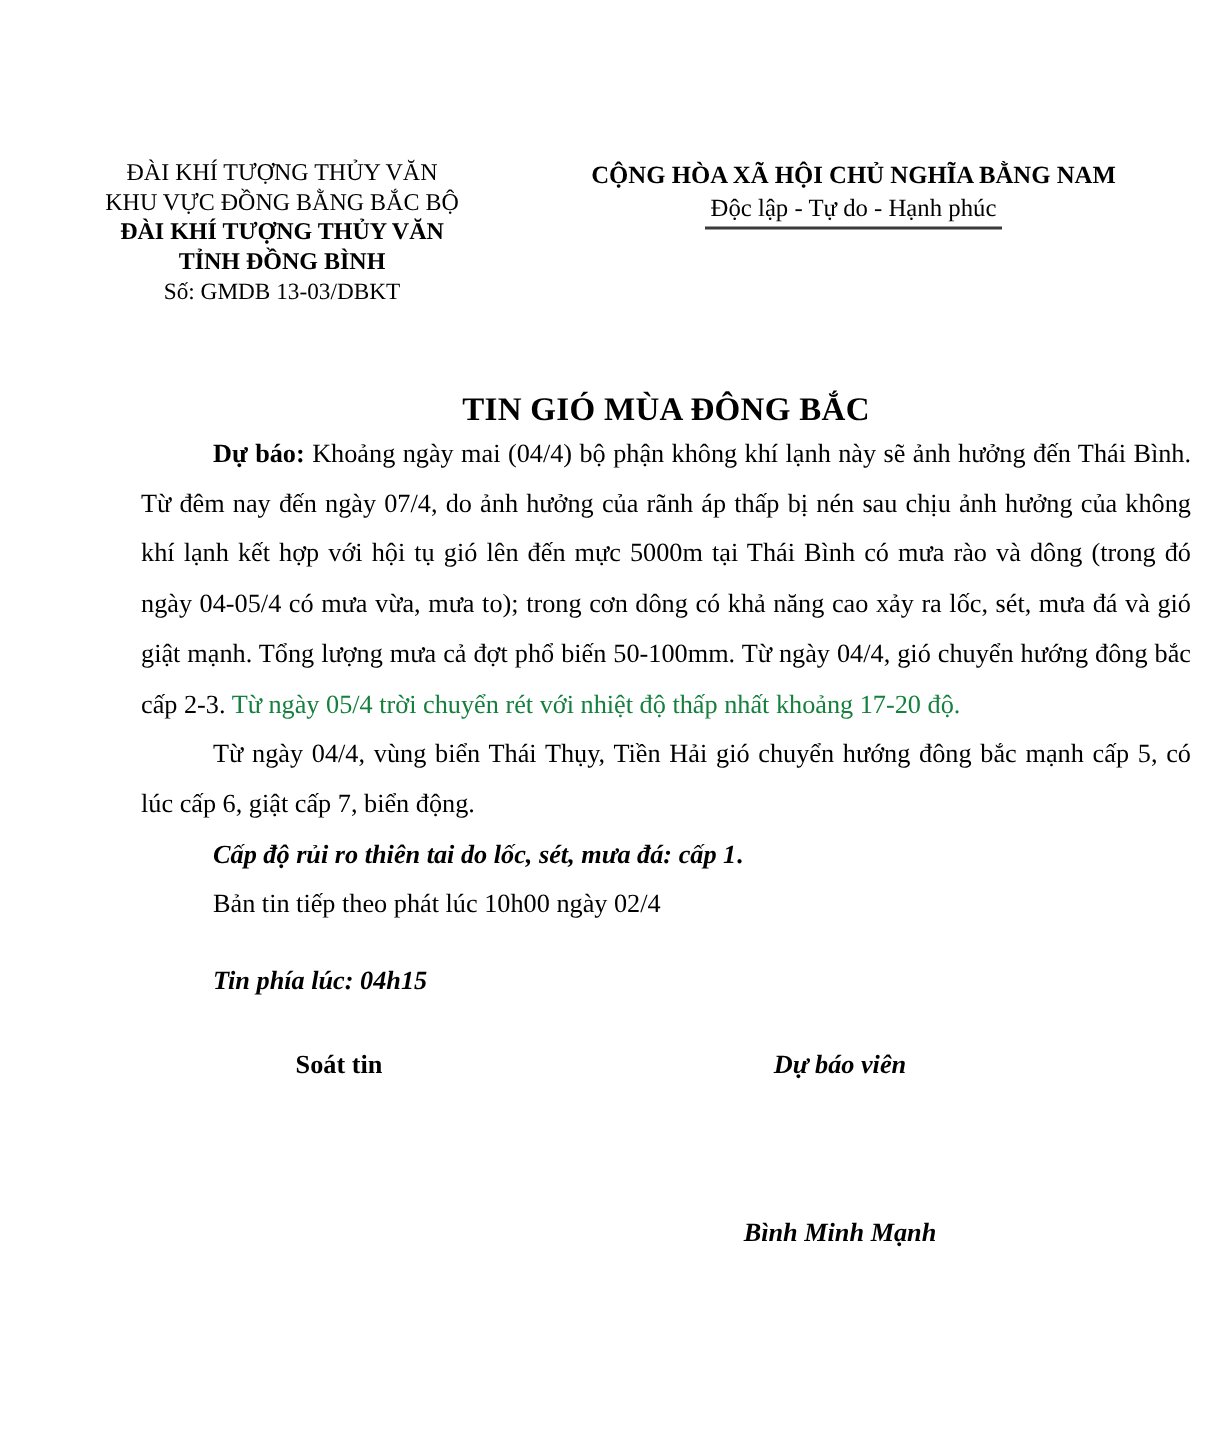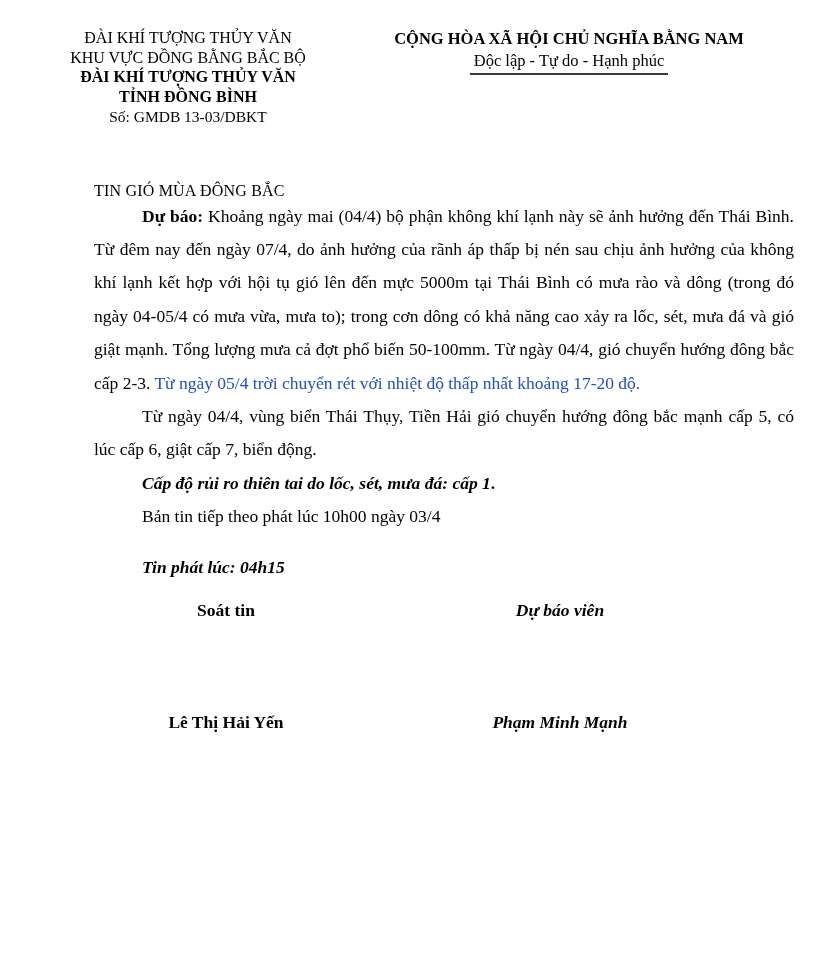--- a/index.html
+++ b/index.html
@@ -5,21 +5,21 @@
   html, body { margin: 0; padding: 0; background: #ffffff; }
   .page {
     position: relative;
     width: 813px;
     height: 957px;
     margin: 0 auto;
     background: #ffffff;
     color: #000000;
     font-family: "Liberation Serif", "DejaVu Serif", serif;
     box-sizing: border-box;
-    padding-top: 28px;
+    padding-top: 106px;
     overflow: hidden;
   }
   
   .header { display: flex; align-items: flex-start; }
   .header-left {
     width: 272px;
     margin-left: 52px;
     text-align: center;
     font-size: 16px;
     line-height: 19.5px;
@@ -39,40 +39,41 @@
   .header-right .dateline {
     font-weight: bold; font-style: italic; font-size: 17px;
     margin-top: 36px; padding-left: 78px; white-space: nowrap;
   }
   
   .content {
     margin-left: 94px;
     margin-right: 19px;
   }
   .title {
-    font-weight: normal;
-    font-size: 16px;
+    text-align: center;
+    font-weight: bold;
+    font-size: 22px;
     margin-top: 55px;
     letter-spacing: 0.2px;
   }
   
   .body-text {
     font-size: 17.5px;
     line-height: 33.4px;
     text-align: justify;
   }
   .body-text p { margin: 0; text-indent: 48px; }
   .body-text p.first { margin-top: 13px; }
   .lead { font-weight: bold; }
-  .hi { color: #1d4ed8; }
+  .hi { color: #15803d; }
   .risk-line { font-weight: bold; font-style: italic; }
   .risk-period { font-style: normal; }
   .issued-line { font-weight: bold; font-style: italic; margin-top: 17px !important; }
   
-  .signatures { display: flex; margin-top: 16px; }
+  .signatures { display: flex; margin-top: 29px; }
   .sig-col { text-align: center; font-weight: bold; font-size: 17.5px; }
   .sig-col-left  { width: 220px; margin-left: 116px; }
   .sig-col-right { width: 240px; margin-left: 104px; font-style: italic; }
   .sig-name { margin-top: 91px; white-space: nowrap; }
   .sig-role { white-space: nowrap; }
 </style>
 </head>
 <body>
 
 <div class="page">
@@ -96,30 +97,29 @@
     <div class="title">TIN GIÓ MÙA ĐÔNG BẮC</div>
 
     <div class="body-text">
 
       <p><span class="lead">Dự báo:</span><span> Khoảng ngày mai (04/4) bộ phận không khí lạnh này sẽ ảnh hưởng đến Thái Bình. Từ đêm nay đến ngày 07/4, do ảnh hưởng của rãnh áp thấp bị nén sau chịu ảnh hưởng của không khí lạnh kết hợp với hội tụ gió lên đến mực 5000m tại Thái Bình có mưa rào và dông (trong đó ngày 04-05/4 có mưa vừa, mưa to); trong cơn dông có khả năng cao xảy ra lốc, sét, mưa đá và gió giật mạnh. Tổng lượng mưa cả đợt phổ biến 50-100mm. Từ ngày 04/4, gió chuyển hướng đông bắc cấp 2-3. </span><span class="hi">Từ ngày 05/4 trời chuyển rét với nhiệt độ thấp nhất khoảng 17-20 độ.</span></p>
 
       <p>Từ ngày 04/4, vùng biển Thái Thụy, Tiền Hải gió chuyển hướng đông bắc mạnh cấp 5, có lúc cấp 6, giật cấp 7, biển động.</p>
 
       <p class="risk-line"><span>Cấp độ rủi ro thiên tai do lốc, sét, mưa đá: cấp 1</span><span class="risk-period">.</span></p>
 
-      <p>Bản tin tiếp theo phát lúc 10h00 ngày 03/4</p>
+      <p>Bản tin tiếp theo phát lúc 10h00 ngày 02/4</p>
 
-      <p class="issued-line">Tin phát lúc: 04h15</p>
+      <p class="issued-line">Tin phía lúc: 04h15</p>
     </div>
   </div>
 
   <div class="signatures">
     <div class="sig-col sig-col-left">
       <div class="sig-role">Soát tin</div>
-      <div class="sig-name">Lê Thị Hải Yến</div>
     </div>
     <div class="sig-col sig-col-right">
       <div class="sig-role">Dự báo viên</div>
-      <div class="sig-name">Phạm Minh Mạnh</div>
+      <div class="sig-name">Bình Minh Mạnh</div>
     </div>
   </div>
 
 </div>
 
 </body></html>

